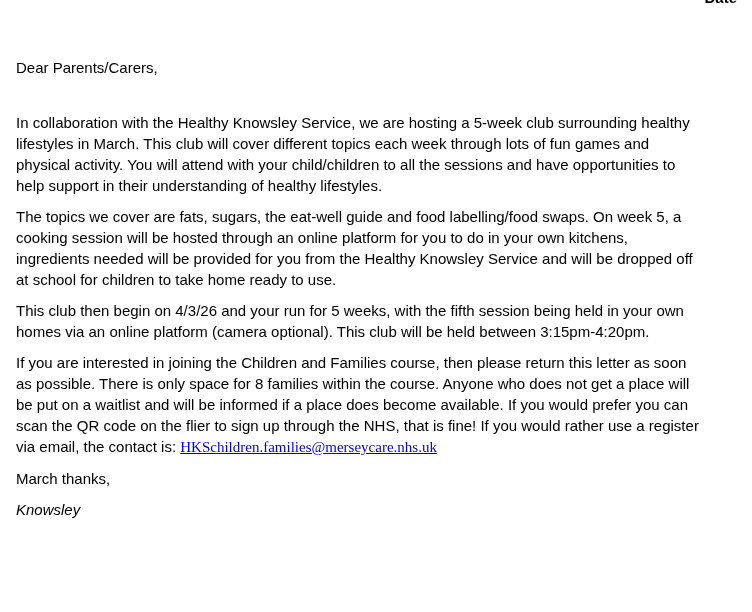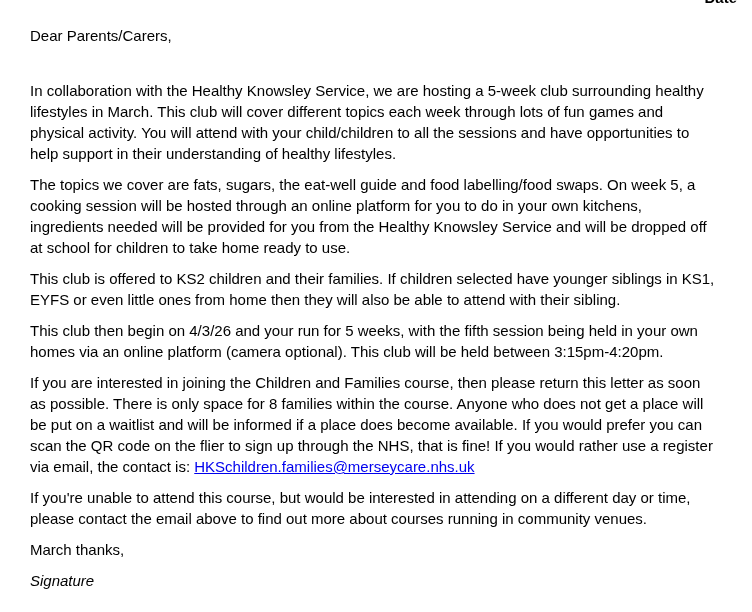--- a/index.html
+++ b/index.html
@@ -17,49 +17,49 @@
     -webkit-font-smoothing: antialiased;
   }
   .date-label {
     position: absolute;
     top: -13px;
     right: 15px;
     font-weight: bold;
     line-height: 21px;
   }
   .content {
-    padding: 25px 0 0 30px;
+    padding: 25px 0 0 16px;
     width: 718px; 
+    margin-top: 32px;
   }
   .salutation { margin: 0 0 34px 0; width: 688px; }
   .para { margin: 0 0 10px 0; width: 688px; }
   .para b { font-weight: normal; }
   .closing { margin: 0 0 10px 0; width: 688px; }
   .signature { font-style: italic; width: 688px; }
   a.email-link {
     color: #0000EE;
     text-decoration: underline;
     cursor: pointer;
+    font-family: Liberation Serif, serif;
   }
 </style>
 </head>
 <body>
 
 <div class="page">
   <div class="date-label">Date</div>
 
   <div class="content">
     <p class="salutation">Dear Parents/Carers,</p>
 
     <div id="letter-body">
         <p class="para"><span>In collaboration with the Healthy Knowsley Service, we are hosting a 5-week club surrounding healthy lifestyles in </span><b>March.</b><span> This club will cover different topics each week through lots of fun games and physical activity. You will attend with your child/children to all the sessions and have opportunities to help support in their understanding of healthy lifestyles.</span></p>
         <p class="para"><span>The topics we cover are fats, sugars, the eat-well guide and food labelling/food swaps. On week 5, a cooking session will be hosted through an online platform for you to do in your own kitchens, ingredients needed will be provided for you from the Healthy Knowsley Service and will be dropped off at school for children to take home ready to use.</span></p>
-        <p class="para"><span>This club is offered to KS2 children and their families. If children selected have younger siblings in KS1, EYFS or even little ones from home then they will also be able to attend with their sibling.</span></p>
         <p class="para"><span>This club then begin on </span><b>4/3/26</b><span> and your run for </span><b>5 weeks</b><span>, with the fifth session being held in your own homes via an online platform (camera optional). This club will be held between </span><b>3:15pm-4:20pm.</b></p>
         <p class="para"><span>If you are interested in joining the Children and Families course, then please return this letter as soon as possible. There is only space for 8 families within the course. Anyone who does not get a place will be put on a waitlist and will be informed if a place does become available. If you would prefer you can scan the QR code on the flier to sign up through the NHS, that is fine! If you would rather use a register via email, the contact is: </span><a class="email-link" href="#" style="color: rgb(0, 0, 238);">HKSchildren.families@merseycare.nhs.uk</a></p>
-        <p class="para"><span>If you're unable to attend this course, but would be interested in attending on a different day or time, please contact the email above to find out more about courses running in community venues.</span></p>
       </div>
 
     <p class="closing">March thanks,</p>
 
-    <p class="signature">Signature</p>
+    <p class="signature">Knowsley</p>
   </div>
 </div>
 
 </body></html>

